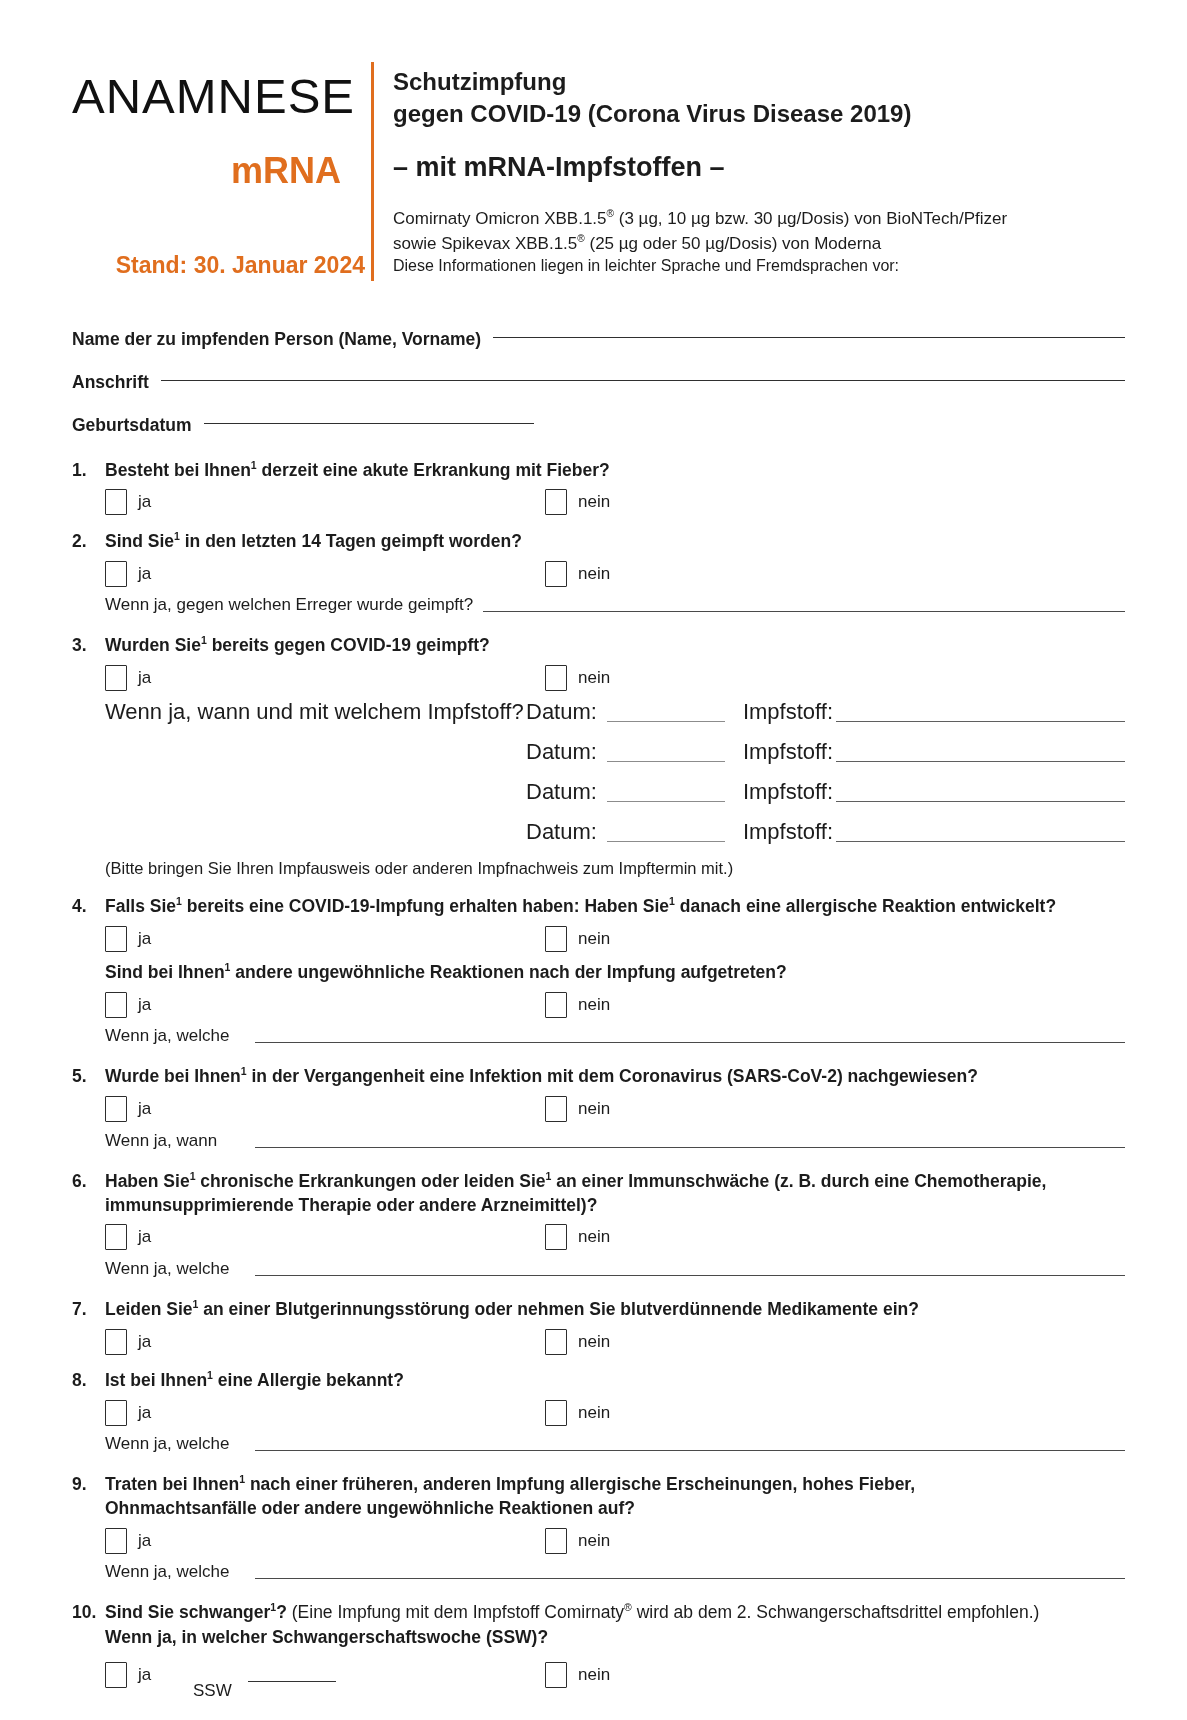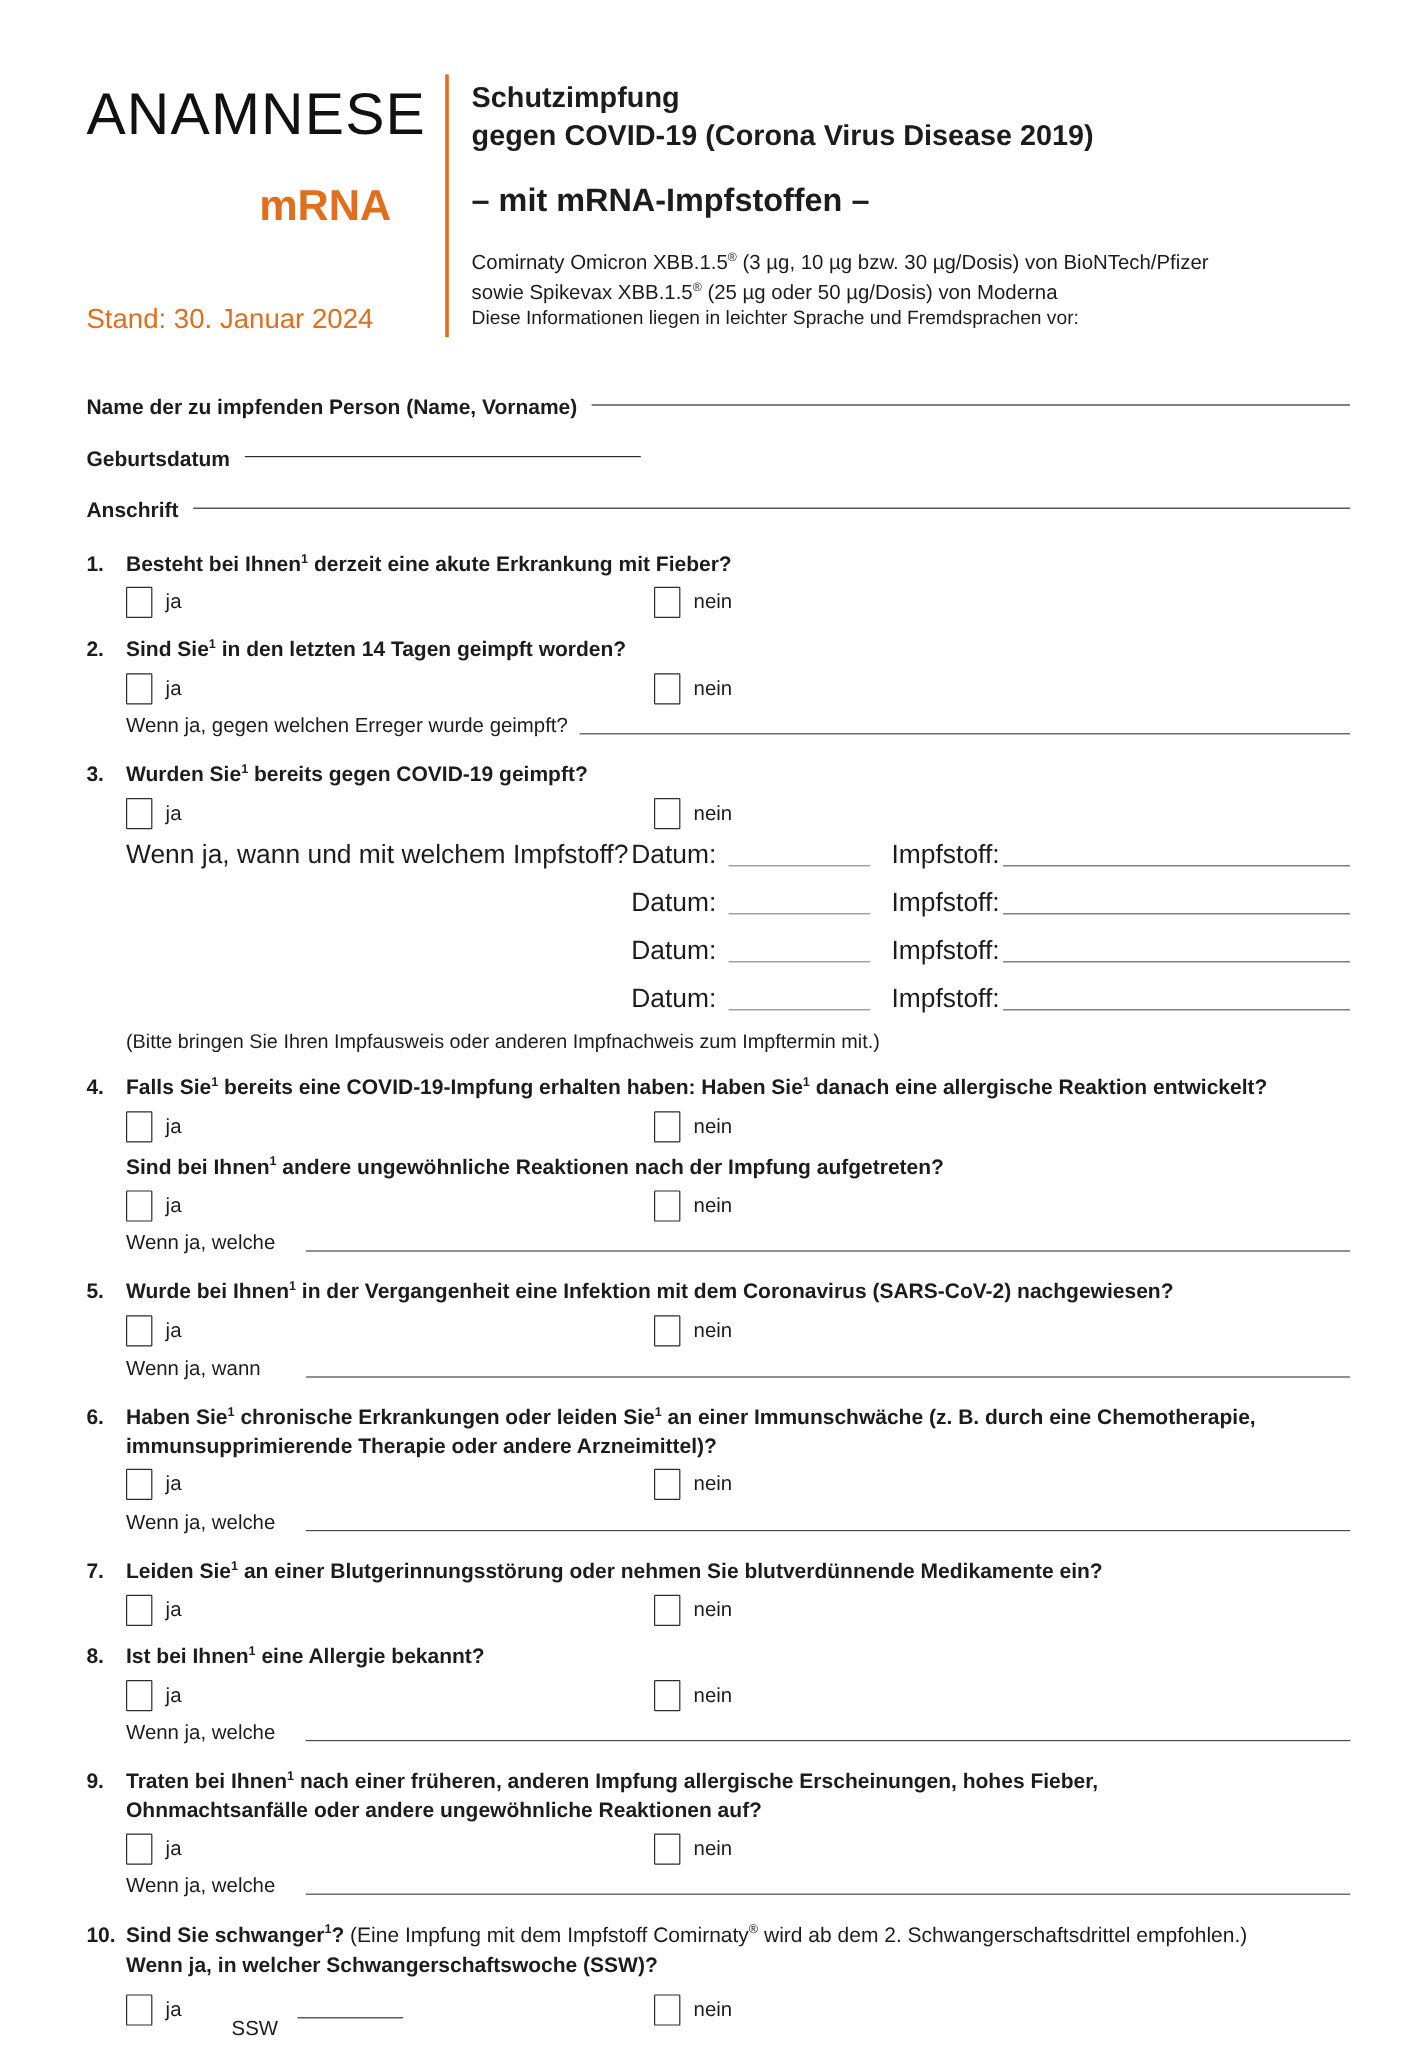--- a/index.html
+++ b/index.html
@@ -25,25 +25,25 @@
   .header-left {
     width: 299px; flex: none;
     display: flex; flex-direction: column;
   }
   .brand-title {
     font-size: 49px; font-weight: 400; letter-spacing: 1px;
     color: #111; margin-top: 6px; white-space: nowrap;
   }
   .brand-variant {
     font-size: 36px; font-weight: 700; color: var(--accent);
-    text-align: right; padding-right: 45px; margin-top: 26px;
+    text-align: right; padding-right: 30px; margin-top: 26px;
   }
   .stand {
-    font-size: 23px; font-weight: 400; color: var(--accent);
-    text-align: left; padding-right: 6px;
+    font-size: 23px; font-weight: 700; color: var(--accent);
+    text-align: right; padding-right: 6px;
     margin-top: auto; padding-bottom: 2px; white-space: nowrap;
   }
   .header-right {
     flex: 1; border-left: 3px solid var(--accent);
     padding-left: 19px; padding-top: 4px; padding-bottom: 6px;
   }
   .subtitle { font-size: 24px; font-weight: 700; line-height: 1.35; }
   .subtitle3 { font-size: 27px; font-weight: 700; margin-top: 21px; }
   .vax-lines { font-size: 17px; margin-top: 23px; line-height: 1.5; }
   .info-text { font-size: 16px; }
@@ -116,26 +116,26 @@
       <div class="info-text">Diese Informationen liegen in leichter Sprache und Fremdsprachen vor:</div>
     </div>
   </div>
 
   <div class="fields">
     <div class="field-row">
       <span class="field-label">Name der zu impfenden Person (Name, Vorname)</span>
       <span class="fill-line"></span>
     </div>
     <div class="field-row">
+      <span class="field-label">Anschrift</span>
+      <span class="fill-line"></span>
+    </div>
+    <div class="field-row">
       <span class="field-label">Geburtsdatum</span>
       <span class="fill-line line-fixed"></span>
-    </div>
-    <div class="field-row">
-      <span class="field-label">Anschrift</span>
-      <span class="fill-line"></span>
     </div>
   </div>
 
   <div class="questions">
 
     <div class="q">
       <div class="q-num">1.</div>
       <div class="q-body">
         <div class="q-text">Besteht bei Ihnen<sup>1</sup> derzeit eine akute Erkrankung mit Fieber?</div>
         <div class="cb-row">

